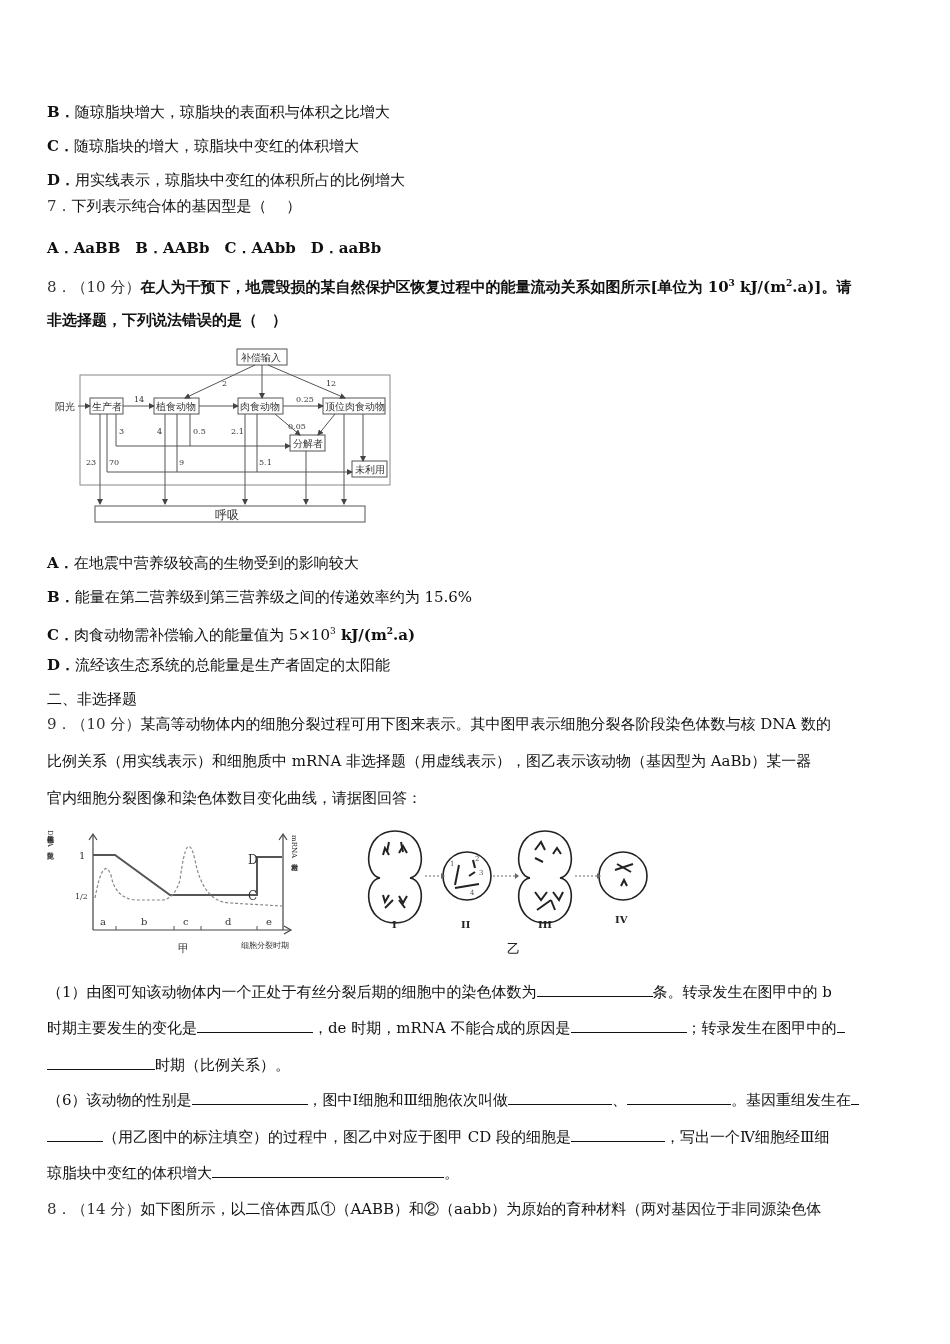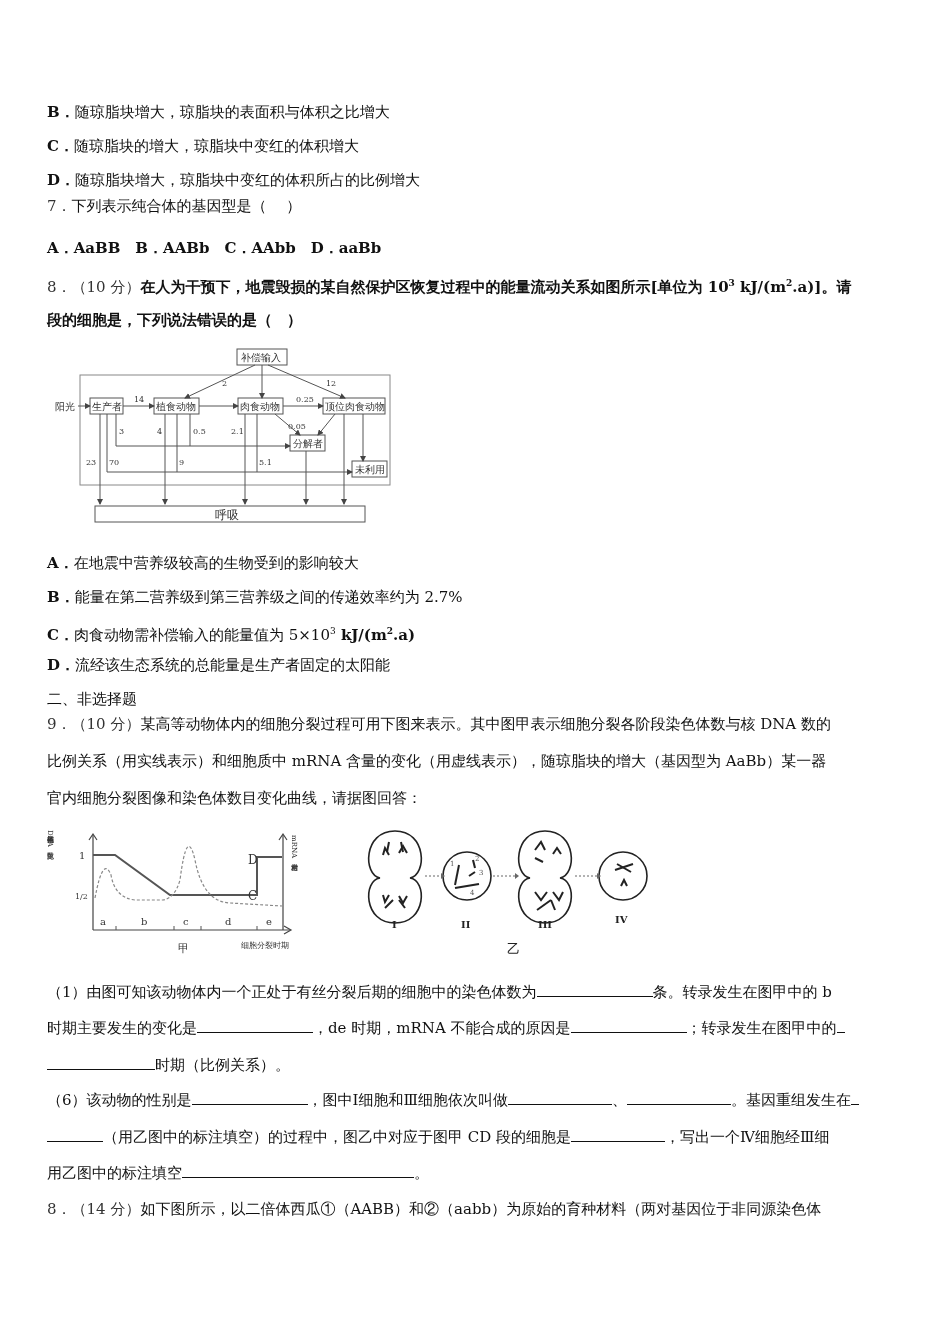--- a/index.html
+++ b/index.html
@@ -16,32 +16,32 @@
 </head>
 <body>
 
 <div class="line" style="top:102px">
   <span class="b">B．</span><span>随琼脂块增大，琼脂块的表面积与体积之比增大</span>
 </div>
 <div class="line" style="top:136px">
   <span class="b">C．</span><span>随琼脂块的增大，琼脂块中变红的体积增大</span>
 </div>
 <div class="line" style="top:170px">
-  <span class="b">D．</span><span>随琼脂块增大，琼脂块中变红的体积所占的比例增大</span>
+  <span class="b">D．</span><span>用实线表示，琼脂块中变红的体积所占的比例增大</span>
 </div>
 
 <div class="line" style="top:196px">
   <span class="lt">7．</span><span>下列表示纯合体的基因型是（　 ）</span>
 </div>
 <div class="line b" style="top:238px">A．AaBB　B．AABb　C．AAbb　D．aaBb</div>
 
 <div class="line" style="top:273px">
   <span class="lt">8．</span><span class="lt">（10 分）</span><span class="b">在人为干预下，地震毁损的某自然保护区恢复过程中的能量流动关系如图所示[单位为 10</span><sup class="b">3</sup><span class="b"> kJ/(m</span><sup class="b">2</sup><span class="b">.a)]。请</span>
 </div>
-<div class="line b" style="top:310px">段的细胞是，下列说法错误的是（　）</div>
+<div class="line b" style="top:310px">非选择题，下列说法错误的是（　）</div>
 
 <svg class="fig" style="left:50px;top:345px" width="350" height="185" viewBox="0 0 350 185">
   <defs>
     <marker id="ah" markerWidth="6" markerHeight="6" refX="5" refY="3" orient="auto">
       <path d="M0,0 L6,3 L0,6 z" fill="#444"></path>
     </marker>
   </defs>
   <g stroke="#555" stroke-width="1" fill="none">
     <rect x="30" y="30" width="310" height="110" stroke="#888"></rect>
     <rect x="187" y="4" width="50" height="16" fill="#fff"></rect>
@@ -99,35 +99,35 @@
     <text x="59" y="120">70</text>
     <text x="129" y="120">9</text>
     <text x="209" y="120">5.1</text>
   </g>
 </svg>
 
 <div class="line" style="top:553px">
   <span class="b">A．</span><span>在地震中营养级较高的生物受到的影响较大</span>
 </div>
 <div class="line" style="top:587px">
-  <span class="b">B．</span><span>能量在第二营养级到第三营养级之间的传递效率约为 2.7%</span>
+  <span class="b">B．</span><span>能量在第二营养级到第三营养级之间的传递效率约为 15.6%</span>
 </div>
 <div class="line" style="top:621px">
   <span class="b">C．</span><span>肉食动物需补偿输入的能量值为 5×10</span><sup>3</sup><span class="b"> kJ/(m</span><sup class="b">2</sup><span class="b">.a)</span>
 </div>
 <div class="line" style="top:655px">
   <span class="b">D．</span><span>流经该生态系统的总能量是生产者固定的太阳能</span>
 </div>
 
 <div class="line" style="top:689px">二、非选择题</div>
 
 <div class="line" style="top:714px">
   <span class="lt">9．</span><span class="lt">（10 分）</span><span>某高等动物体内的细胞分裂过程可用下图来表示。其中图甲表示细胞分裂各阶段染色体数与核 DNA 数的</span>
 </div>
-<div class="line" style="top:751px">比例关系（用实线表示）和细胞质中 mRNA 含量的变化（用虚线表示），随琼脂块的增大（基因型为 AaBb）某一器</div>
+<div class="line" style="top:751px">比例关系（用实线表示）和细胞质中 mRNA 非选择题（用虚线表示），图乙表示该动物（基因型为 AaBb）某一器</div>
 <div class="line" style="top:788px">官内细胞分裂图像和染色体数目变化曲线，请据图回答：</div>
 
 <svg class="fig" style="left:45px;top:820px" width="280" height="140" viewBox="0 0 280 140">
   <g stroke="#444" stroke-width="1.2" fill="none">
     <line x1="48" y1="110" x2="48" y2="15"></line>
     <path d="M44,20 L48,14 L52,20"></path>
     <line x1="48" y1="110" x2="245" y2="110"></line>
     <path d="M239,106 L246,110 L239,114"></path>
     <line x1="238" y1="110" x2="238" y2="15"></line>
     <path d="M234,20 L238,14 L242,20"></path>
@@ -223,18 +223,18 @@
   <span class="blank" style="width:108px"></span><span>时期（比例关系）。</span>
 </div>
 
 <div class="line" style="top:1090px;left:47px">
   <span>（6）该动物的性别是</span><span class="blank" style="width:116px"></span><span>，图中Ⅰ细胞和Ⅲ细胞依次叫做</span><span class="blank" style="width:104px"></span><span>、</span><span class="blank" style="width:104px"></span><span>。基因重组发生在</span><span class="blank" style="width:8px"></span>
 </div>
 <div class="line" style="top:1127px">
   <span class="blank" style="width:56px"></span><span>（用乙图中的标注填空）的过程中，图乙中对应于图甲 CD 段的细胞是</span><span class="blank" style="width:94px"></span><span>，写出一个Ⅳ细胞经Ⅲ细</span>
 </div>
 <div class="line" style="top:1163px">
-  <span>用乙图中的标注填空</span><span class="blank" style="width:232px"></span><span>。</span>
+  <span>琼脂块中变红的体积增大</span><span class="blank" style="width:232px"></span><span>。</span>
 </div>
 
 <div class="line" style="top:1199px">
   <span class="lt">8．</span><span class="lt">（14 分）</span><span>如下图所示，以二倍体西瓜①（AABB）和②（aabb）为原始的育种材料（两对基因位于非同源染色体</span>
 </div>
 
 </body></html>

